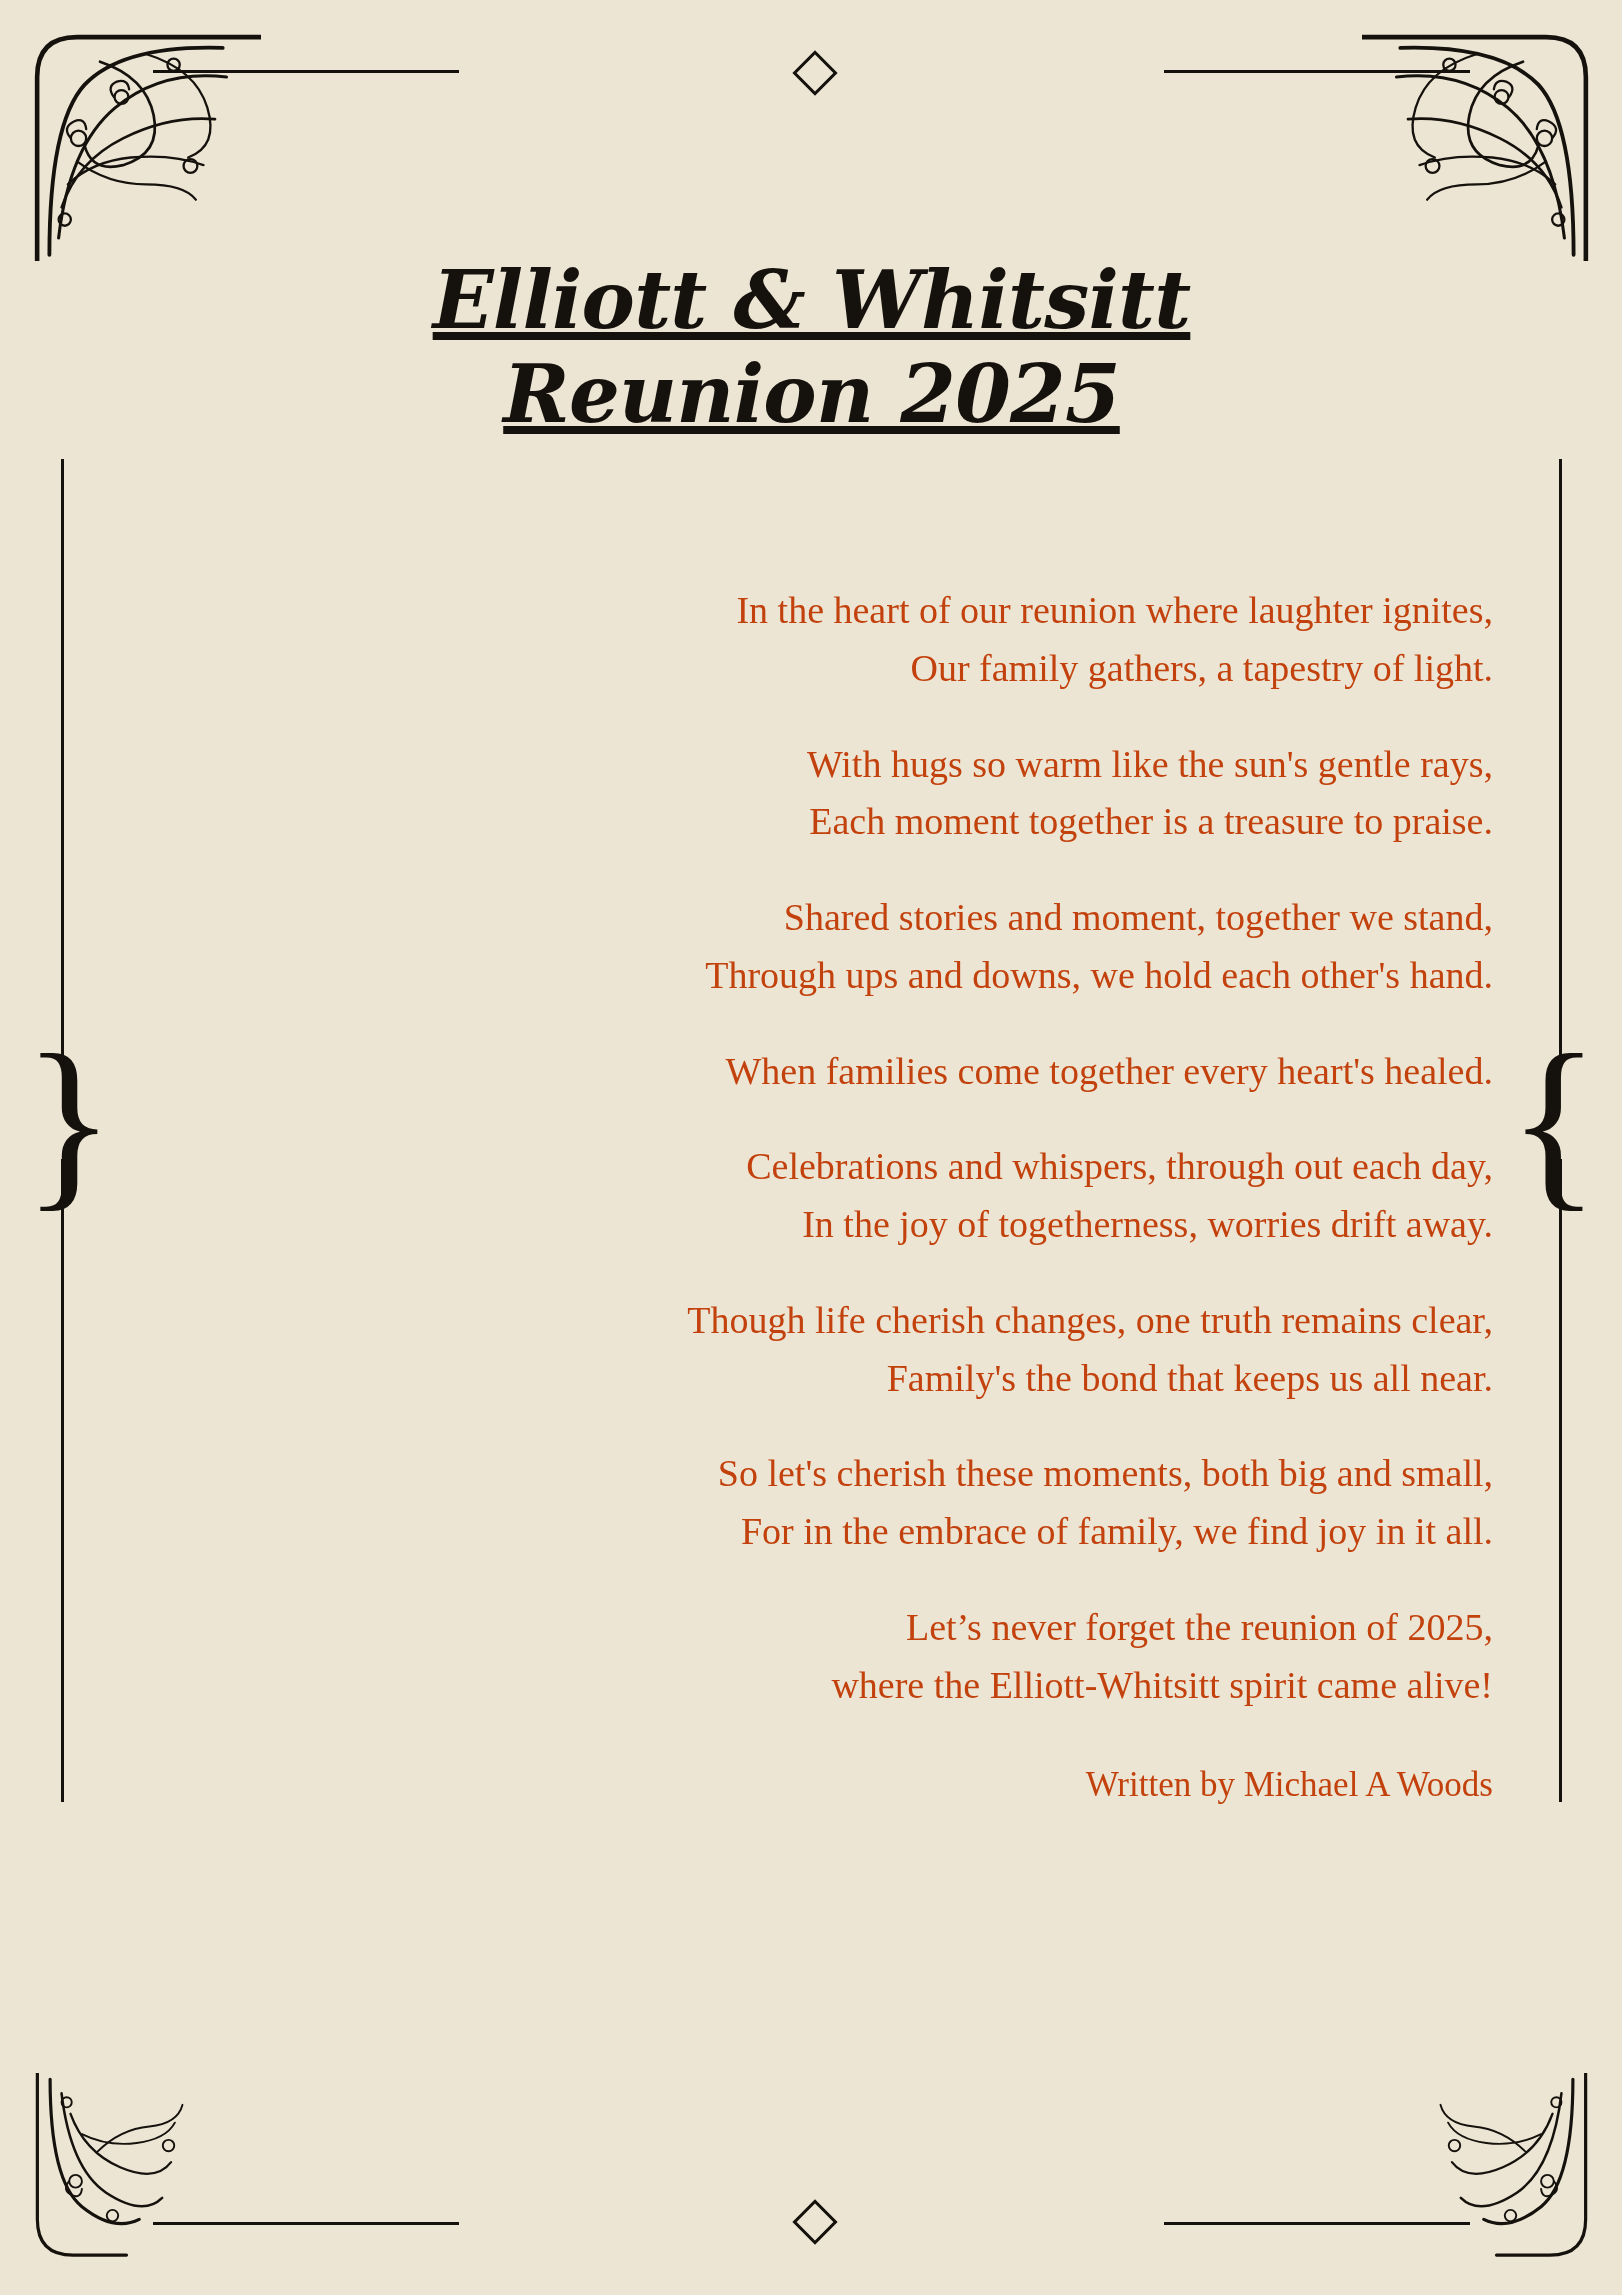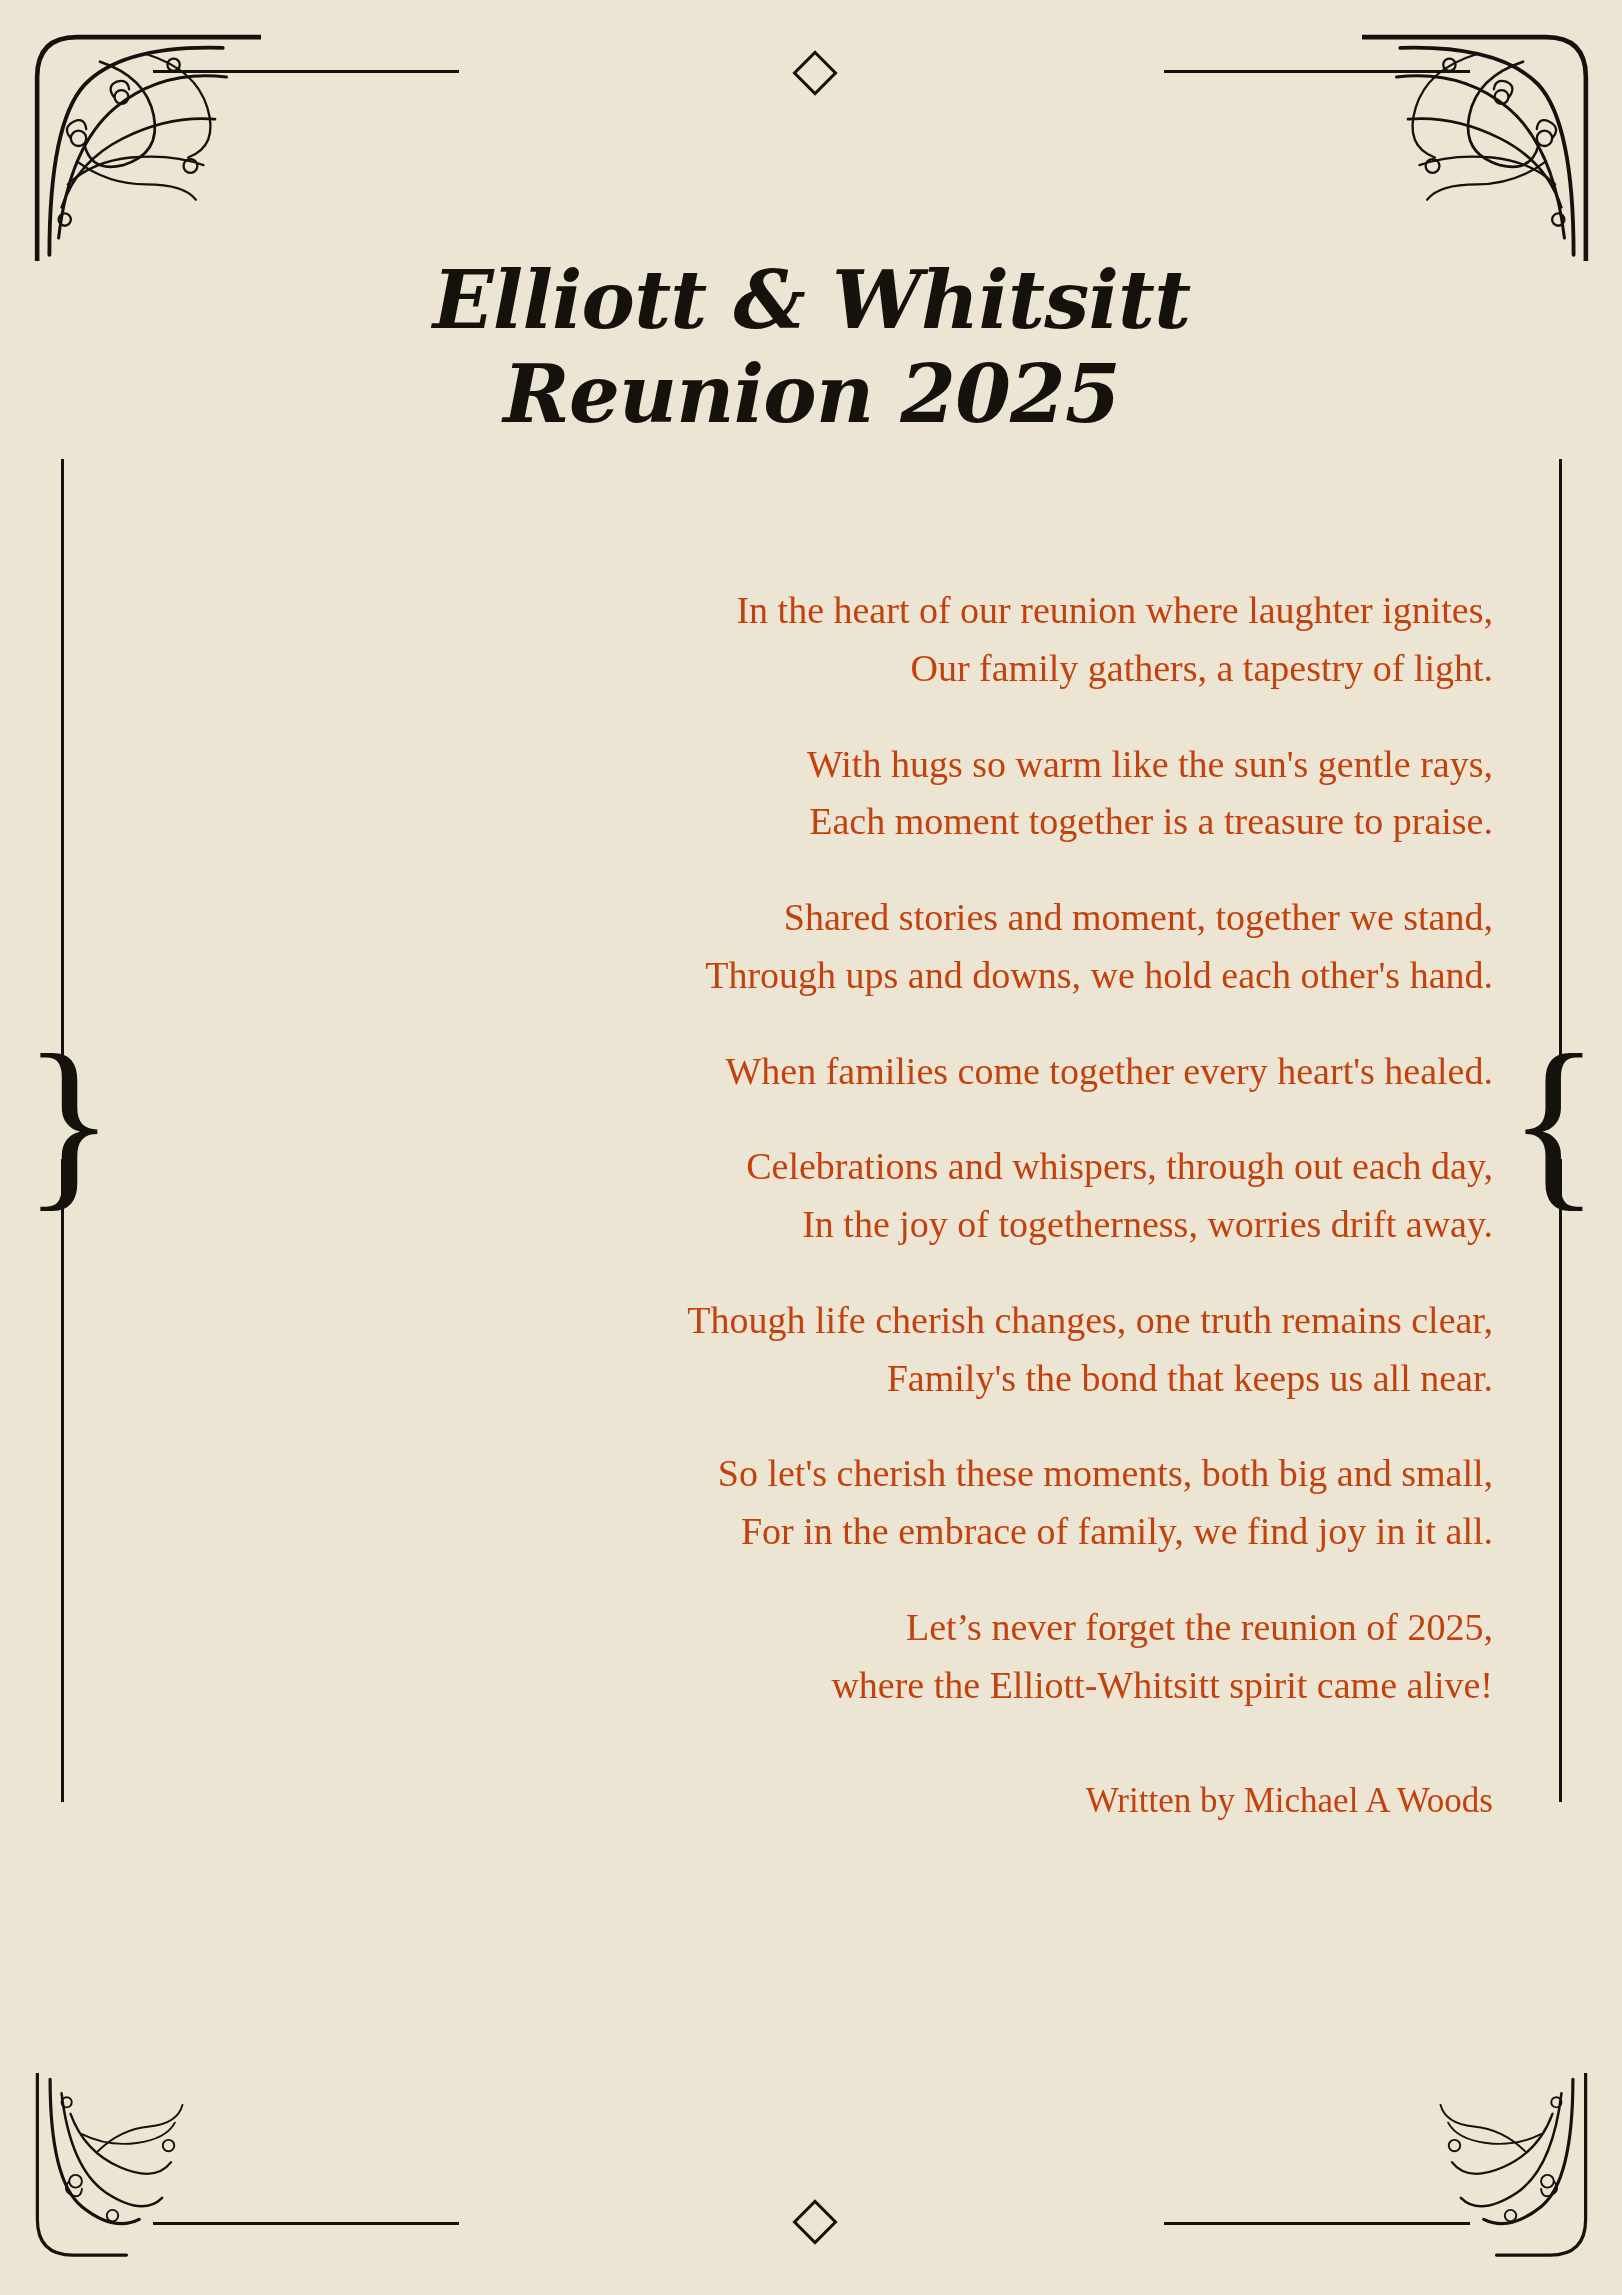--- a/index.html
+++ b/index.html
@@ -84,38 +84,38 @@
     right: 0;
     text-align: center;
     font-family: "DejaVu Serif", serif;
     font-weight: bold;
     font-style: italic;
     font-size: 80px;
     line-height: 1.18;
     letter-spacing: -0.8px;
     color: #15110d;
   }
-  .title .line { display: block; }
+  .title .line { display: block; text-decoration: underline; }
 
   .poem {
     position: absolute;
     top: 582px;
     left: 118px;
     right: 130px;
     text-align: right;
     font-size: 38px;
     line-height: 1.52;
     color: #c2410c;
   }
   .stanza {
     margin: 0 0 38px 0;
   }
   .stanza .vline { display: block; white-space: pre; }
   .byline {
-    margin-top: 60px;
+    margin-top: 44px;
     font-size: 35px;
   }
 </style>
 </head>
 <body>
 
 <div class="page">
 
   <div class="frame-top-line left"></div>
   <div class="diamond top"></div>

